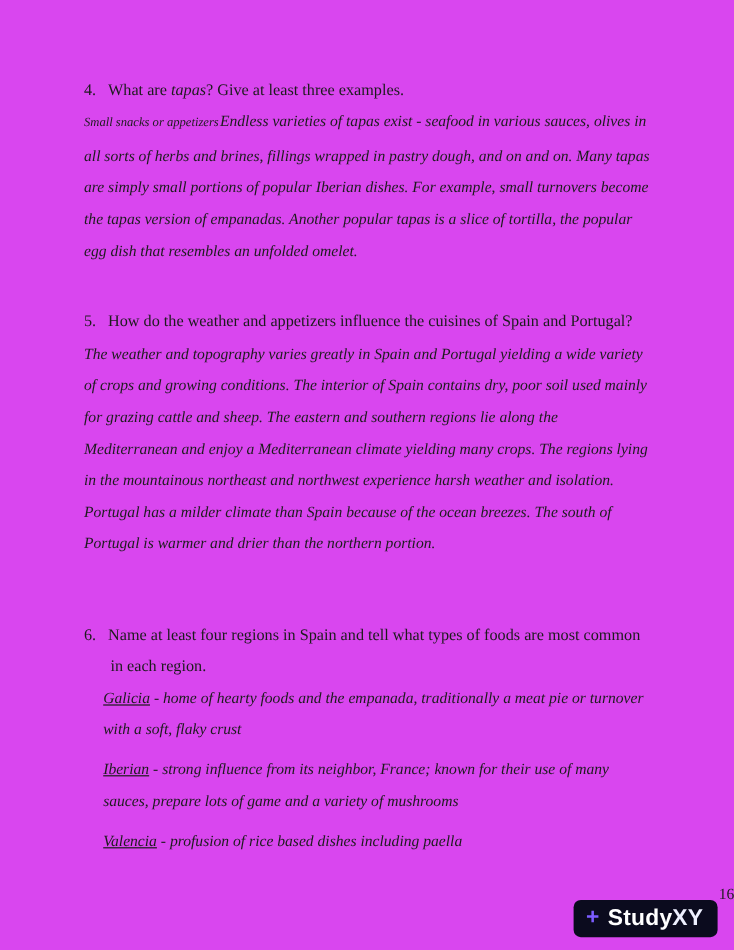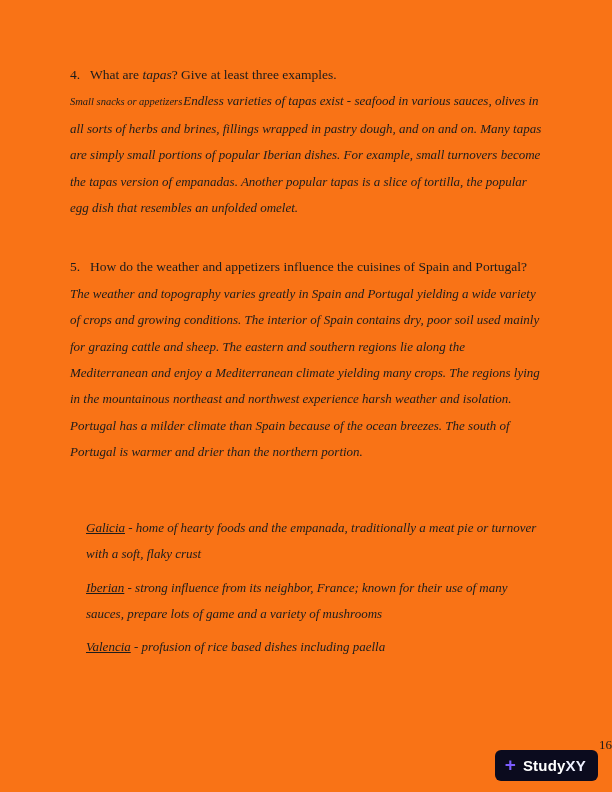--- a/index.html
+++ b/index.html
@@ -3,21 +3,21 @@
 <meta charset="utf-8">
 <style>
   * { margin:0; padding:0; box-sizing:border-box; }
   html,body { background:#e8e8e8; }
   body {
     width:612px; height:792px; margin:0 auto;
     font-family:"Liberation Serif", serif; color:#1c1c1c;
   }
   .page {
     position:relative; width:612px; height:792px;
-    background:#f97316; overflow:hidden;
+    background:#d946ef; overflow:hidden;
   }
   .content { position:absolute; top:62px; left:70px; width:473px; }
 
   .q-prompt {
     font-size:13.5px; line-height:26.4px; font-style:normal;
     padding-left:22px; text-indent:-22px;
   }
   .q-num { display:inline-block; width:20px; text-indent:0; }
   .prompt-italic { font-style:italic; }
 
@@ -45,40 +45,41 @@
     height:31px; padding:0 12px 0 10px;
     border-radius:6px; background:#0b0b1e;
     display:flex; align-items:center; gap:7px;
     font-family:"Liberation Sans", sans-serif;
     text-decoration:none; cursor:pointer;
   }
   .badge-plus {
     color:#7c5cff; font-size:19px; font-weight:700; line-height:1;
     transform:translateY(-1px);
   }
-  .badge-text { color:#ffffff; font-size:15px; font-weight:700; letter-spacing:0.2px; }
+  .badge-text { color:#ffffff; font-size:19px; font-weight:700; letter-spacing:0.2px; }
   .badge-xy { color:#eef0ff; }
 </style>
 </head>
 <body>
 
 <div class="page">
   <div class="content">
 
     <div class="q-block">
       <p class="q-prompt"><span class="q-num">4.</span><span>What are </span><span class="prompt-italic">tapas</span><span>? Give at least three examples.</span></p>
       <p class="answer"><span class="answer-note">Small snacks or appetizers</span><span>Endless varieties of tapas exist - seafood in various sauces, olives in all sorts of herbs and brines, fillings wrapped in pastry dough, and on and on. Many tapas are simply small portions of popular Iberian dishes. For example, small turnovers become the tapas version of empanadas. Another popular tapas is a slice of tortilla, the popular egg dish that resembles an unfolded omelet.</span></p>
     </div>
 
     <div class="q-block q-block-5">
       <p class="q-prompt"><span class="q-num">5.</span><span>How do the weather and appetizers influence the cuisines of Spain and Portugal?</span></p>
       <p class="answer"><span>The weather and topography varies greatly in Spain and Portugal yielding a wide variety of crops and growing conditions. The interior of Spain contains dry, poor soil used mainly for grazing cattle and sheep. The eastern and southern regions lie along the Mediterranean and enjoy a Mediterranean climate yielding many crops. The regions lying in the mountainous northeast and northwest experience harsh weather and isolation. Portugal has a milder climate than Spain because of the ocean breezes. The south of Portugal is warmer and drier than the northern portion.</span></p>
     </div>
 
     <div class="q-block q-block-6">
+      <p class="q-prompt"><span class="q-num">6.</span><span>Name at least four regions in Spain and tell what types of foods are most common in each region.</span></p>
 
       <div class="regions">
         <p class="region"><span class="region-name">Galicia</span><span> - home of hearty foods and the empanada, traditionally a meat pie or turnover with a soft, flaky crust</span></p>
         <p class="region"><span class="region-name">Iberian</span><span> - strong influence from its neighbor, France; known for their use of many sauces, prepare lots of game and a variety of mushrooms</span></p>
         <p class="region"><span class="region-name">Valencia</span><span> - profusion of rice based dishes including paella</span></p>
       </div>
     </div>
 
   </div>
 

